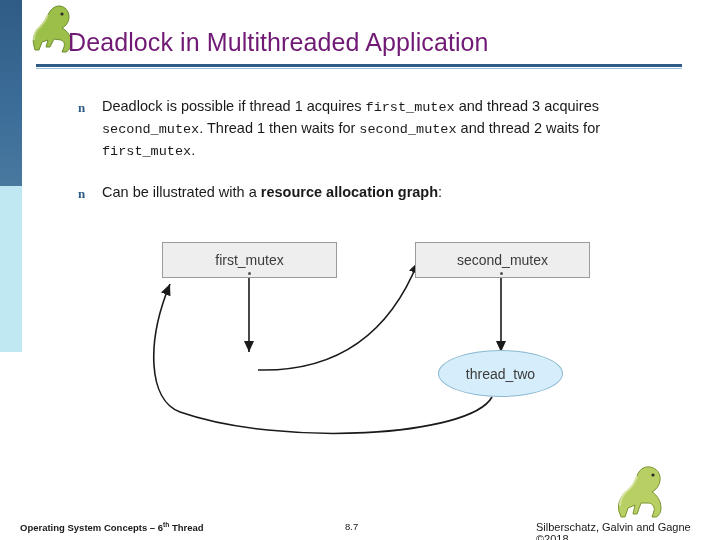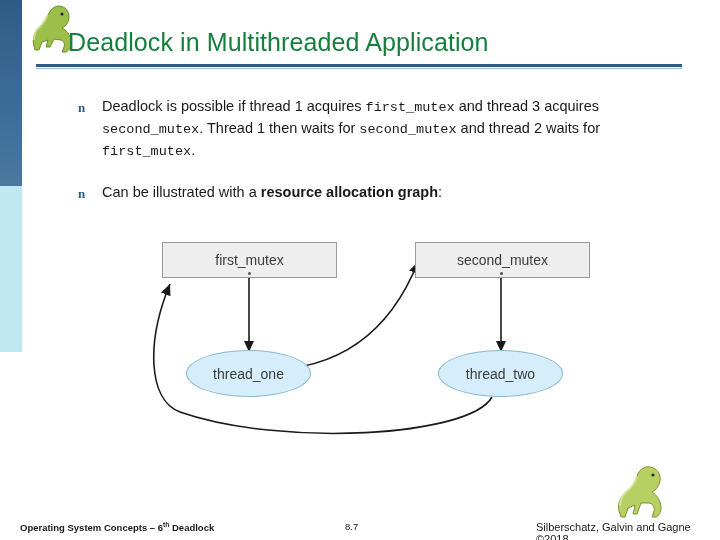--- a/index.html
+++ b/index.html
@@ -42,21 +42,21 @@
     width: 22px;
     height: 188px;
     background: #ffffff;
   }
   
   .title {
     position: absolute;
     left: 68px;
     top: 28px;
     font-size: 25px;
-    color: #15803d;
+    color: #701a75;
     letter-spacing: 0.1px;
     white-space: nowrap;
   }
   .title-rule {
     position: absolute;
     left: 36px;
     top: 64px;
     width: 646px;
     height: 3px;
     background: #2f5c86;
@@ -247,32 +247,29 @@
     <div class="box" style="left:22px; top:20px; width:175px; height:36px;">
       <span class="lbl">first_mutex</span>
     </div>
     <div class="dot" style="left:108px; top:50px;"></div>
 
     <div class="box" style="left:275px; top:20px; width:175px; height:36px;">
       <span class="lbl">second_mutex</span>
     </div>
     <div class="dot" style="left:360px; top:50px;"></div>
 
-    <div class="ell" style="left:46px; top:128px; width:125px; height:47px; line-height:47px;">
-      <span class="lbl">thread_one</span>
-    </div>
 
     <div class="ell" style="left:298px; top:128px; width:125px; height:47px; line-height:47px;">
       <span class="lbl">thread_two</span>
     </div>
   </div>
 
   <svg class="dino-bottom" viewBox="0 0 64 58">
     <path d="M12 52 C8 44 12 34 20 28 C24 25 27 20 29 14 C31 8 36 4 42 5 C49 6 53 12 52 19 C51 24 48 28 44 30 C49 33 53 39 53 46 C53 50 51 54 48 55 L44 55 L46 49 C47 45 45 42 41 41 L33 41 L29 52 L25 52 L27 43 L20 46 L17 55 L13 55 Z" fill="#b7cf63" stroke="#7a9432" stroke-width="1"></path>
     <path d="M29 14 C27 20 24 25 20 28 C15 32 12 38 12 44" fill="none" stroke="#d7e6a4" stroke-width="2"></path>
     <circle cx="45" cy="13" r="1.6" fill="#2a2a2a"></circle>
   </svg>
 
-  <div class="footer-left"><span>Operating System Concepts – 6</span><sup>th</sup><span> Deadlock</span></div>
+  <div class="footer-left"><span>Operating System Concepts – 6</span><sup>th</sup><span> Thread</span></div>
   <div class="footer-center">8.7</div>
   <div class="footer-right">Silberschatz, Galvin and Gagne ©2018</div>
 
 </div>
 
 </body></html>

